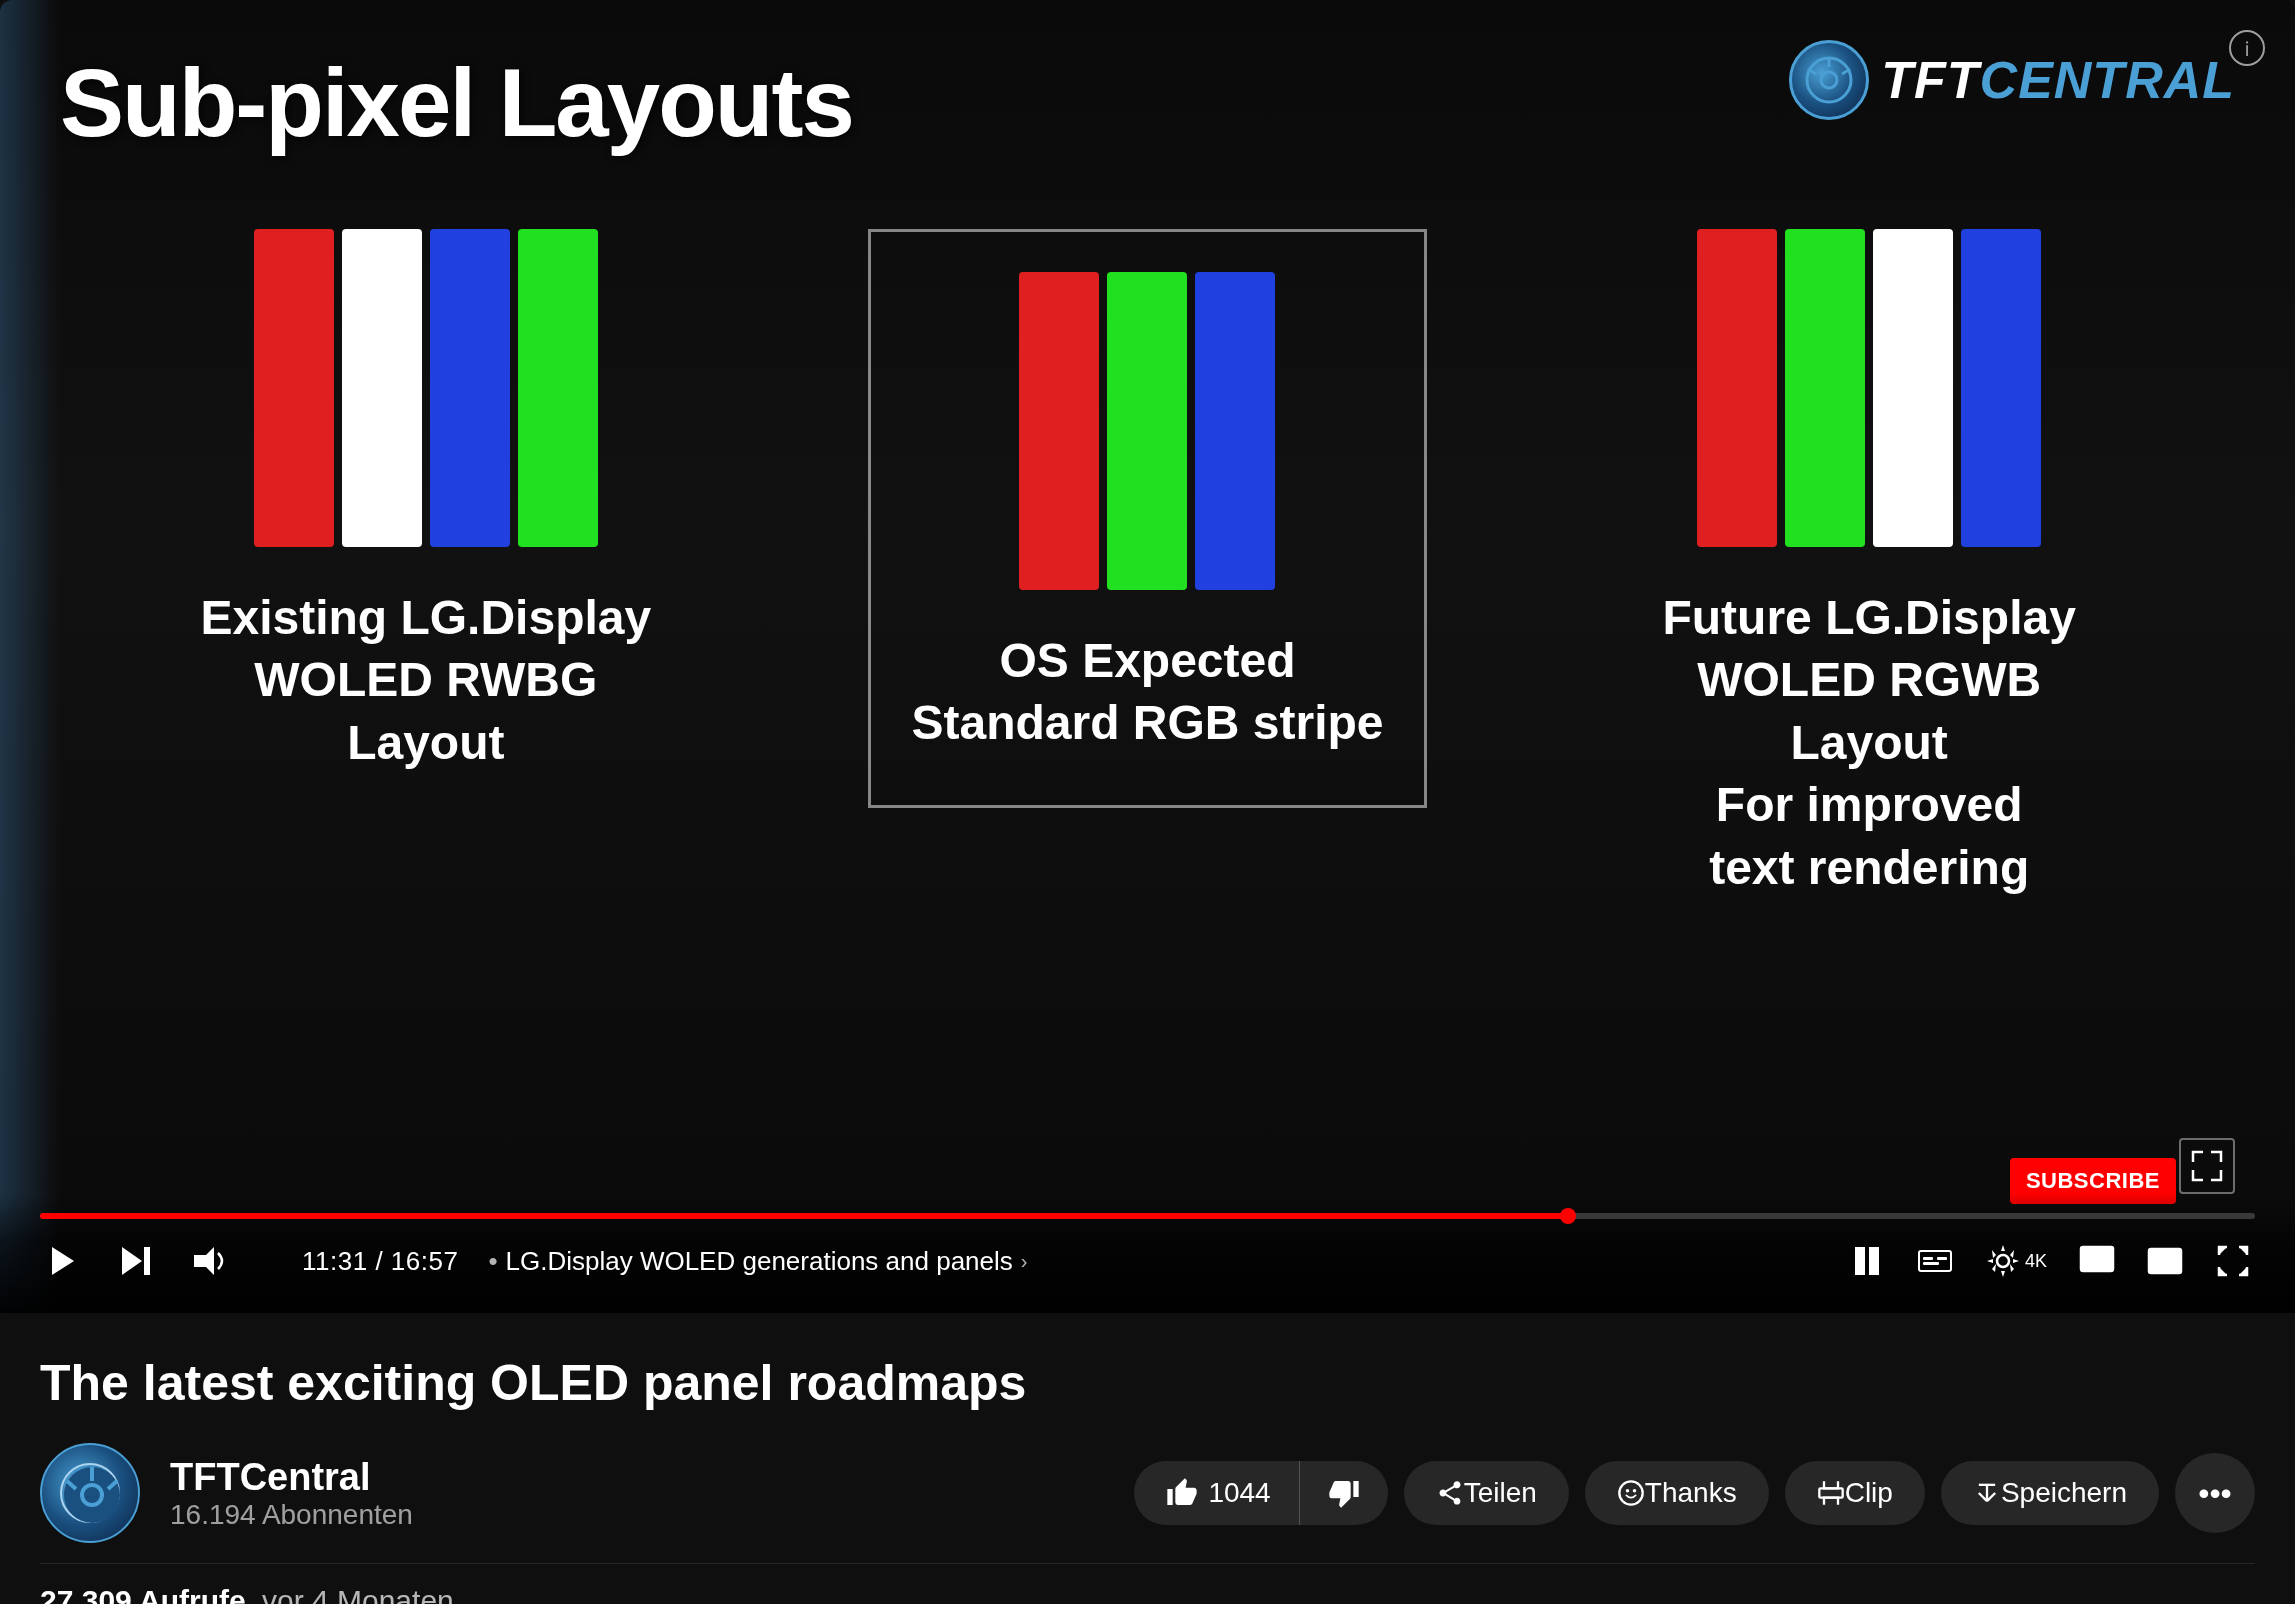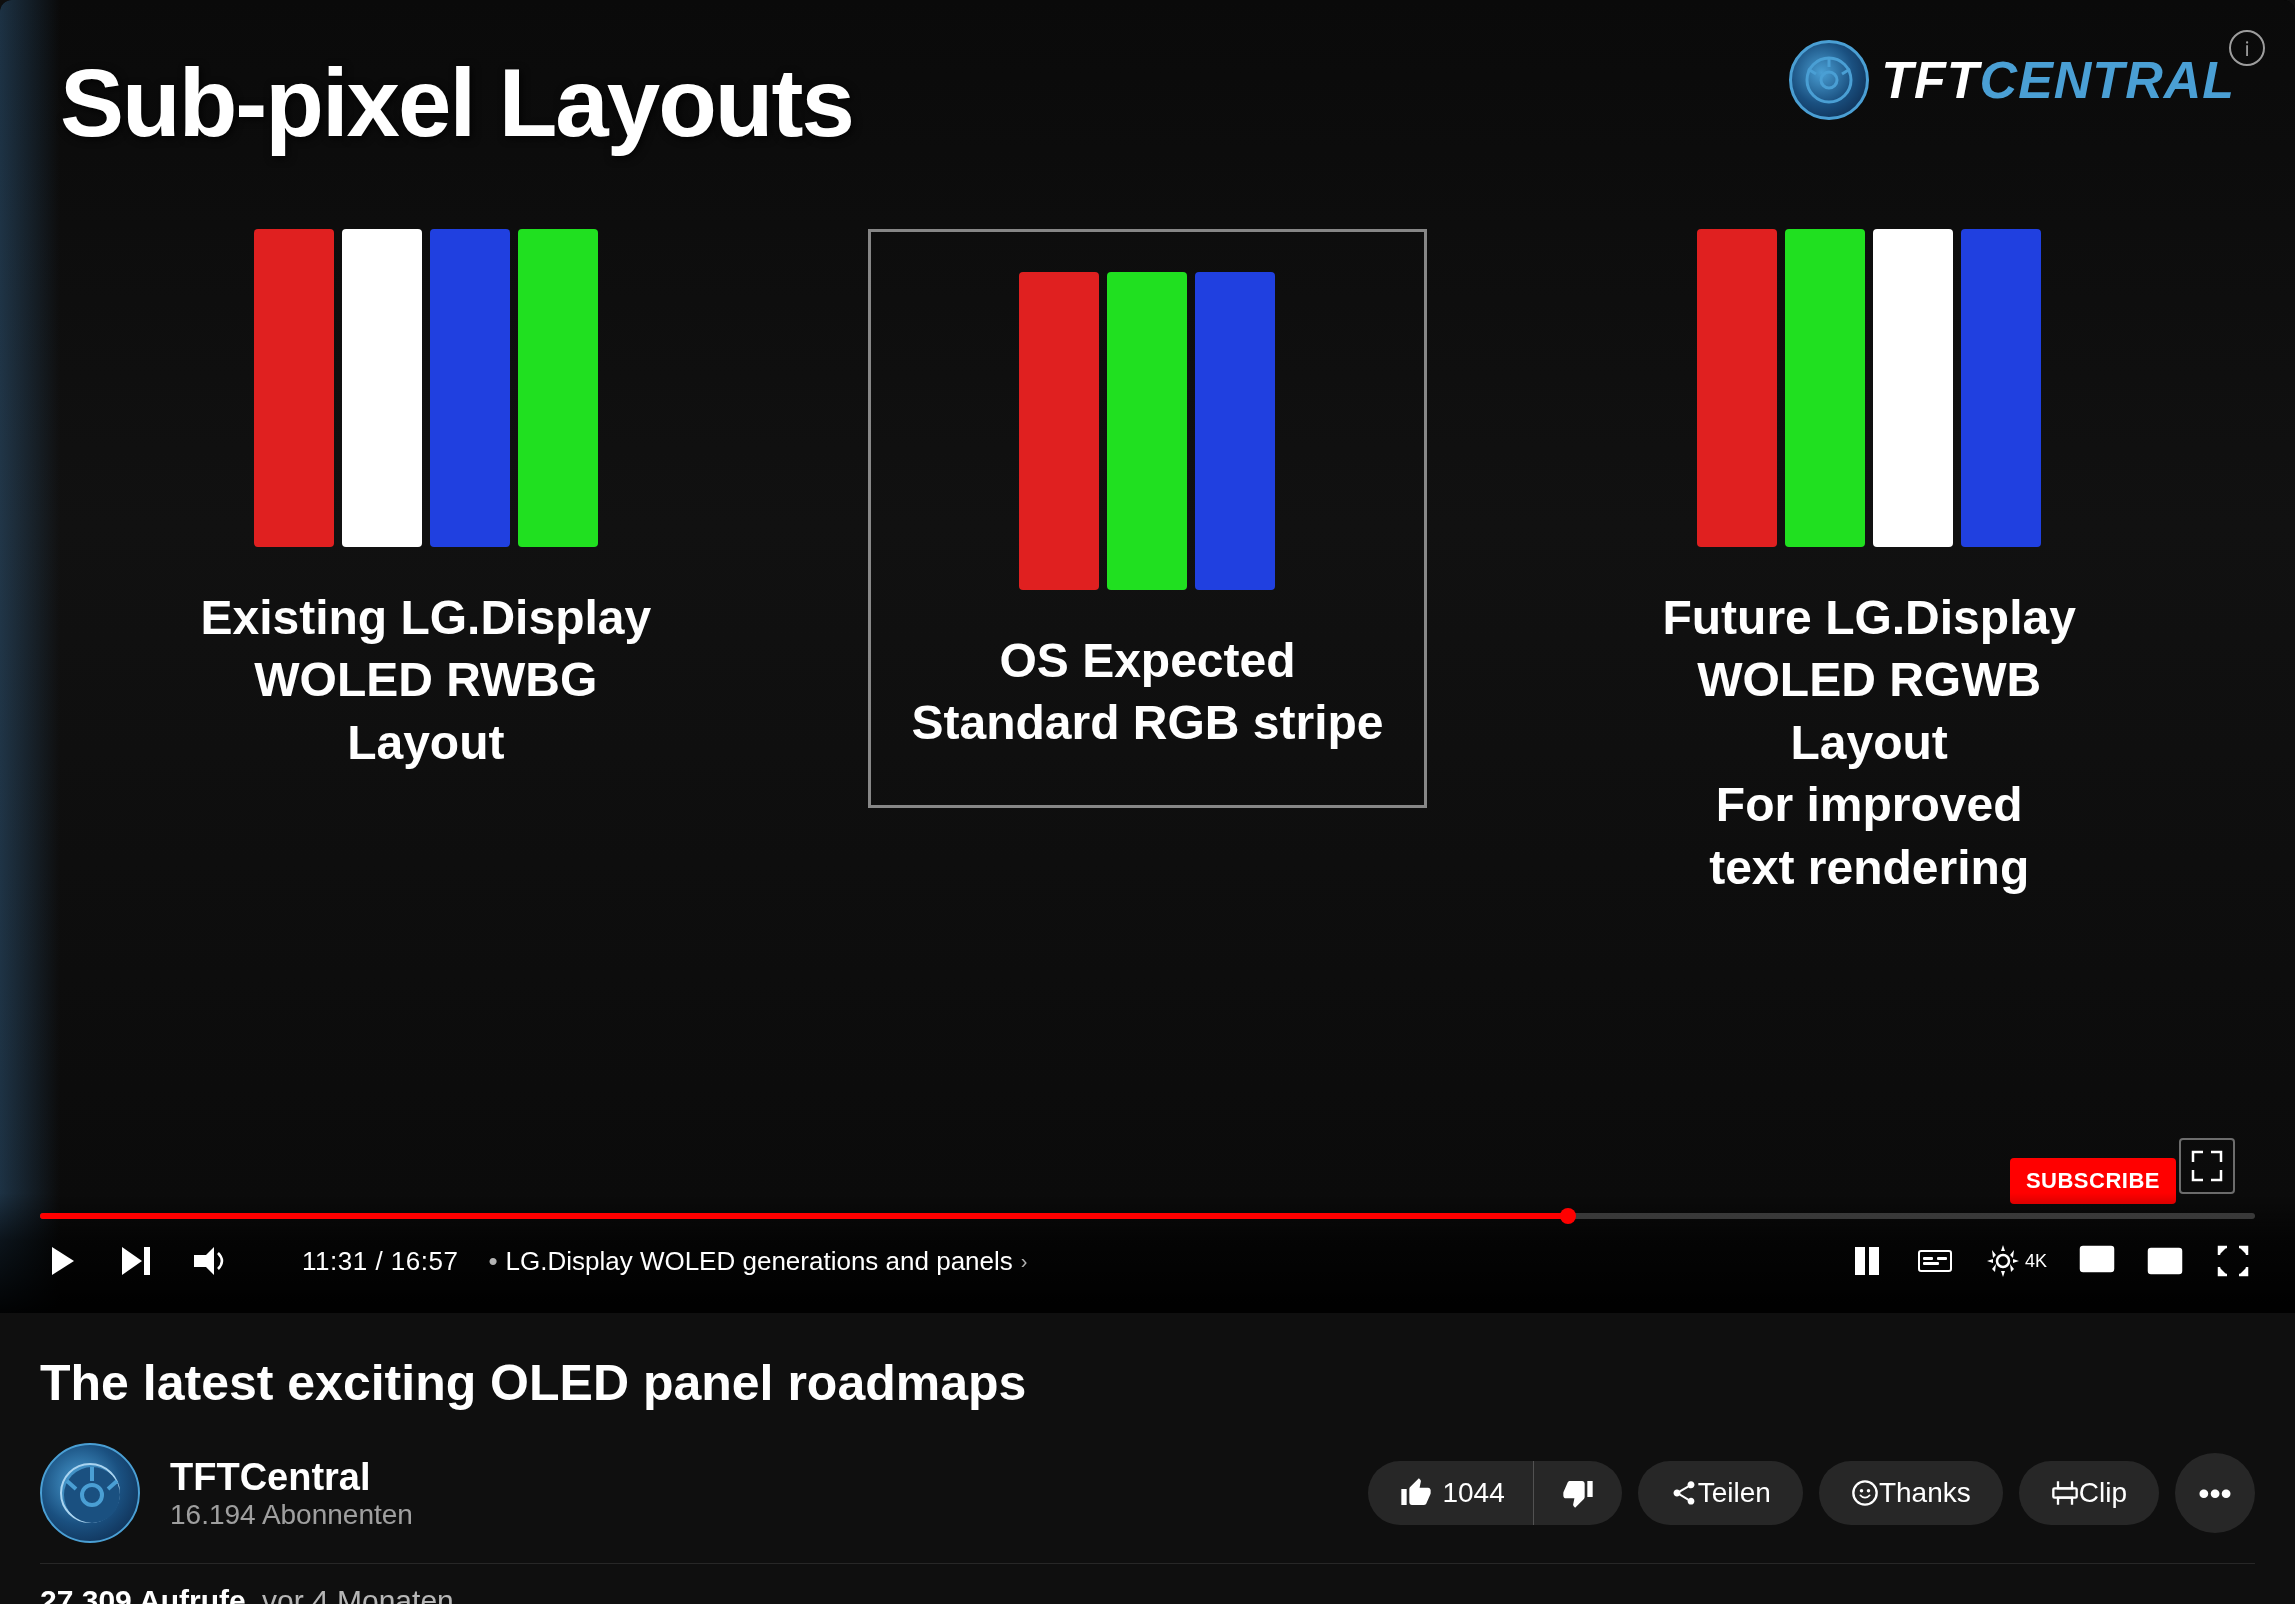--- a/index.html
+++ b/index.html
@@ -693,20 +693,29 @@
 
         <button class="action-btn">
           <svg width="28" height="28" viewBox="0 0 24 24" fill="none" stroke="white" stroke-width="2">
             <path d="M6 2 L6 8 L18 8 L18 2"></path>
             <path d="M6 22 L6 16 L18 16 L18 22"></path>
             <rect x="2" y="8" width="20" height="8" rx="1"></rect>
           </svg>
           <span>Clip</span>
         </button>
 
+        <button class="action-btn">
+          <svg width="28" height="28" viewBox="0 0 24 24" fill="none" stroke="white" stroke-width="2">
+            <line x1="12" y1="5" x2="12" y2="19"></line>
+            <line x1="5" y1="12" x2="12" y2="19"></line>
+            <line x1="19" y1="12" x2="12" y2="19"></line>
+            <line x1="5" y1="5" x2="19" y2="5"></line>
+          </svg>
+          <span>Speichern</span>
+        </button>
 
         <button class="more-btn">
           <span>•••</span>
         </button>
 
       </div>
     </div>
   </div>
 
   <div class="divider"></div>

